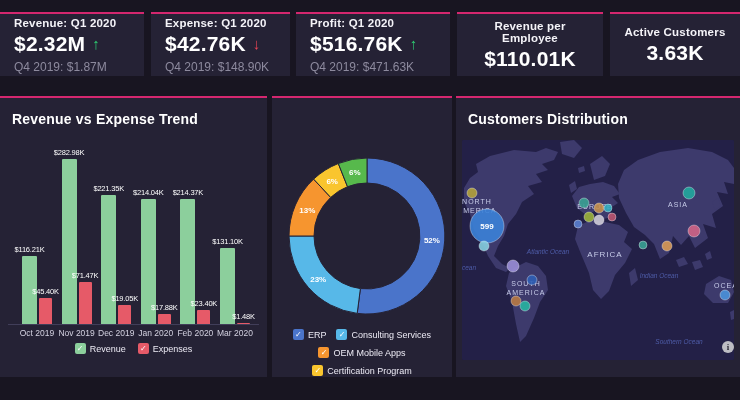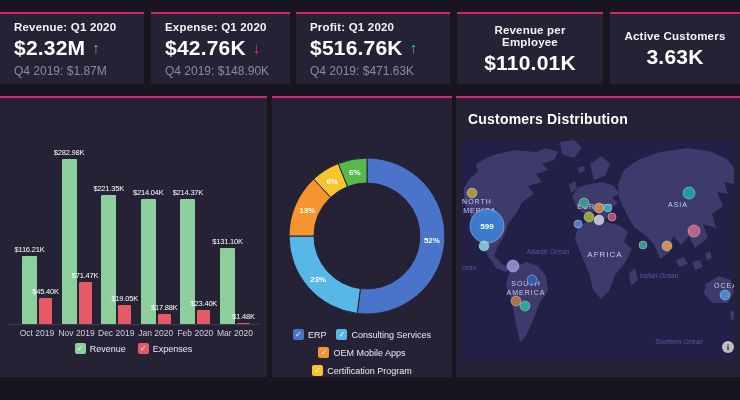--- a/index.html
+++ b/index.html
@@ -2,21 +2,21 @@
 <html><head>
 <meta charset="utf-8">
 <style>
   html,body{margin:0;padding:0}
   body{
     width:740px;height:400px;overflow:hidden;position:relative;
     background:#181521;color:#fff;
     font-family:"Liberation Sans",sans-serif;
   }
   
-  .kpi-row{position:absolute;left:0;top:12px;width:740px;height:72px;display:flex}
+  .kpi-row{position:absolute;left:0;top:12px;width:740px;height:64px;display:flex}
   .kpi-card{
     background:#252235;border-top:2px solid #d4276f;box-sizing:border-box;
     display:flex;flex-direction:column;justify-content:center;
     padding:4px 8px 4px 14px;
   }
   .kpi-card.c0{width:144px}
   .kpi-card.c1{width:139px;margin-left:7px}
   .kpi-card.c2{width:154px;margin-left:6px}
   .kpi-card.c3{width:146px;margin-left:7px}
   .kpi-card.c4{width:130px;margin-left:7px}
@@ -93,20 +93,21 @@
       <span class="kpi-value">3.63K</span>
 
     </div>
 
   </div>
 </div>
 
 <div class="panels-row">
 
   <section class="panel panel-bars">
+    <h2>Revenue vs Expense Trend</h2>
     <div id="bars-area">
         <div class="bar" style="left: 22px; top: 158px; width: 15px; height: 68px; background: rgb(140, 207, 156);"></div>
         <div class="bar" style="left: 39px; top: 200px; width: 13px; height: 26px; background: rgb(230, 90, 104);"></div>
         <div class="bar-label" style="left: 29.5px; top: 147px;">$116.21K</div>
         <div class="bar-label" style="left: 45.5px; top: 189px;">$45.40K</div>
         <div class="x-label" style="left: 37px;">Oct 2019</div>
         <div class="bar" style="left: 61.6px; top: 61px; width: 15px; height: 165px; background: rgb(140, 207, 156);"></div>
         <div class="bar" style="left: 78.6px; top: 184px; width: 13px; height: 42px; background: rgb(230, 90, 104);"></div>
         <div class="bar-label" style="left: 69.1px; top: 50px;">$282.98K</div>
         <div class="bar-label" style="left: 85.1px; top: 173px;">$71.47K</div>

